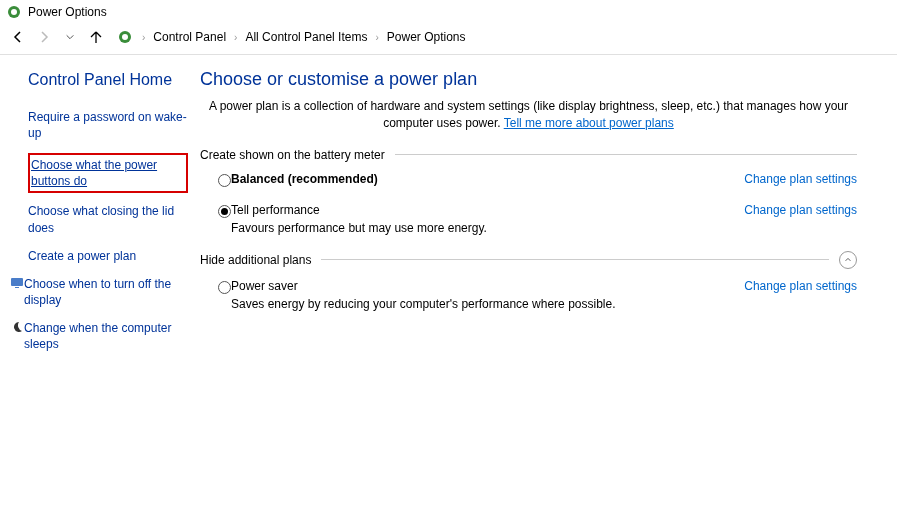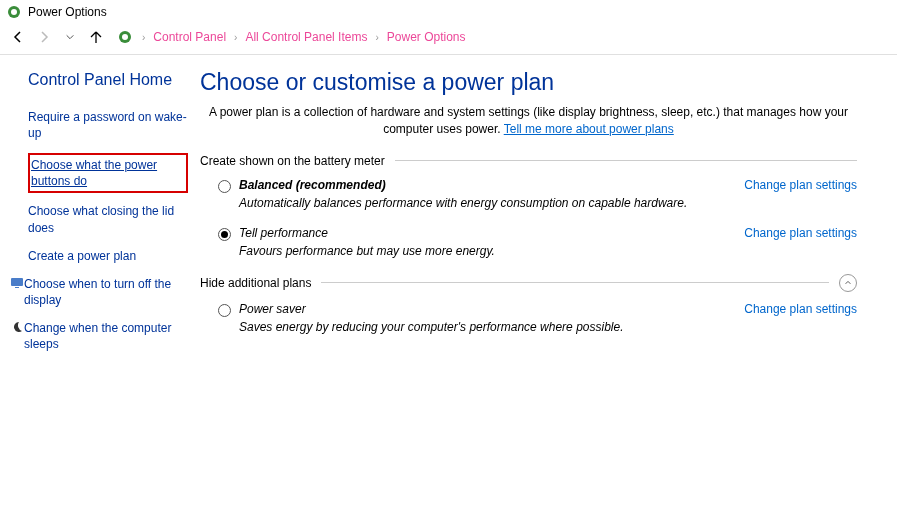--- a/index.html
+++ b/index.html
@@ -31,21 +31,21 @@
     display: flex; align-items: center; justify-content: center;
     color: #666;
     font-size: 14px;
   }
   .nav-btn.enabled { color: #000; }
   .breadcrumb {
     display: flex; align-items: center; gap: 8px;
     flex: 1;
     padding: 2px 4px;
   }
-  .bc-item { color: #ec4899; cursor: pointer; }
+  .bc-item { color: #000000; cursor: pointer; }
   .bc-sep { color: #999; font-size: 10px; }
   .addr-icon { width: 18px; height: 18px; display:flex; align-items:center; justify-content:center; }
   .content {
     display: flex;
     padding-top: 14px;
   }
   .sidebar {
     width: 200px;
     padding-left: 28px;
     padding-right: 12px;
@@ -71,41 +71,41 @@
   }
   .side-row .side-icon { width: 14px; height: 14px; flex-shrink:0; display:flex; align-items:center; justify-content:center; }
   .side-row .side-link { margin-bottom: 0; }
   .main {
     flex: 1;
     padding-right: 40px;
   }
   h1.heading {
     color: #003399;
     font-weight: 400;
-    font-size: 23px;
+    font-size: 18px;
     margin-bottom: 8px;
   }
   .intro { color: #000; line-height: 1.4; margin-bottom: 16px; text-align: center; }
   .intro a { color: #0066cc; text-decoration: underline; cursor:pointer; }
   .section-label {
     display: flex; align-items: center; gap: 10px;
     margin-bottom: 10px;
   }
   .section-label .line { flex:1; height:1px; background:#ccc; }
   .section-label .exp {
     width: 18px; height: 18px; border:1px solid #999; border-radius:50%;
     display:flex; align-items:center; justify-content:center;
     font-size:10px; color:#555; cursor:pointer;
   }
   .plan {
     display: flex; align-items: flex-start;
     margin-left: 18px;
     margin-bottom: 16px;
   }
-  .plan-left { display:flex; align-items:flex-start; gap:8px; flex:1;font-style:italic; }
+  .plan-left { display:flex; align-items:flex-start; flex:1; }
   .radio {
     width: 13px; height: 13px; border:1px solid #555; border-radius:50%;
     margin-top: 2px; position:relative; cursor:pointer; flex-shrink:0;
   }
   .radio.selected::after {
     content:""; position:absolute; top:2px; left:2px;
     width:7px; height:7px; background:#000; border-radius:50%;
   }
   .plan-name { font-weight:700; }
   .plan-desc { margin-top:4px; color:#000; }
@@ -204,21 +204,20 @@
     <div class="section-label">
       <span>Create shown on the battery meter</span>
       <span class="line"></span>
     </div>
 
     <div class="plan">
       <div class="plan-left">
         <span class="radio"></span>
         <div class="plan-texts">
           <span class="plan-name">Balanced (recommended)</span>
-          <span class="plan-desc">Automatically balances performance with energy consumption on capable hardware.</span>
         </div>
       </div>
       <span class="change-link">Change plan settings</span>
     </div>
 
     <div class="plan">
       <div class="plan-left">
         <span class="radio selected"></span>
         <div class="plan-texts">
           <span class="plan-name" style="font-weight:400">Tell performance</span>

